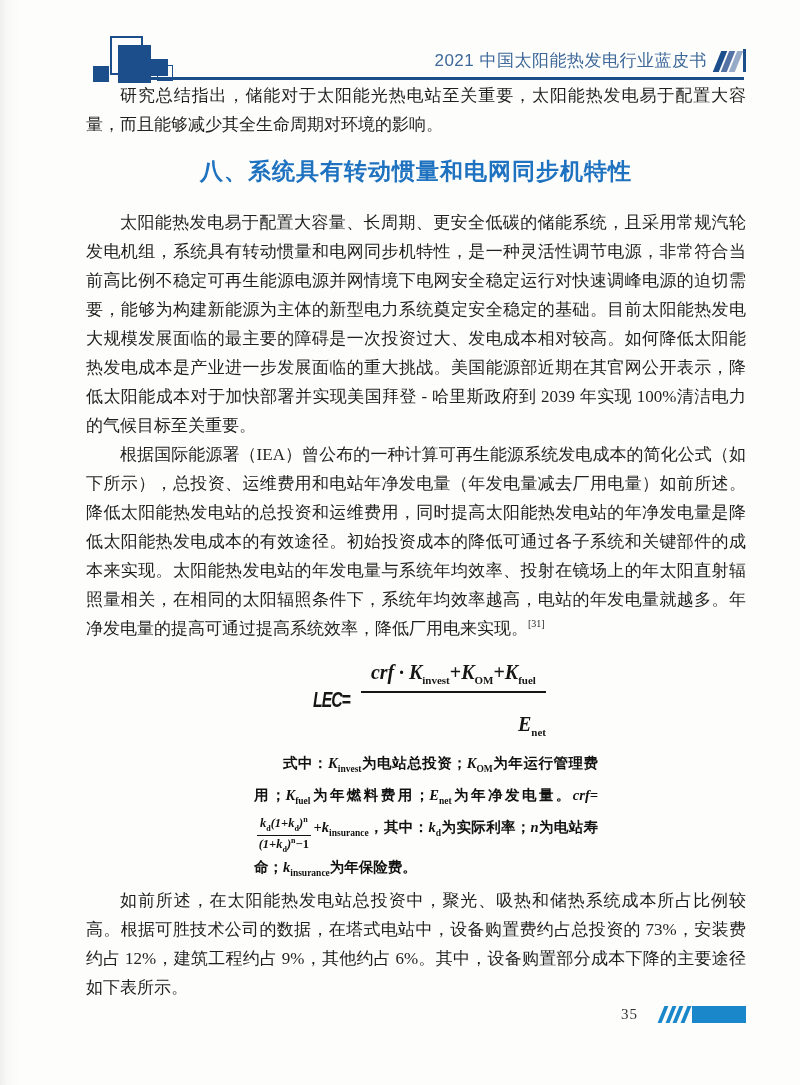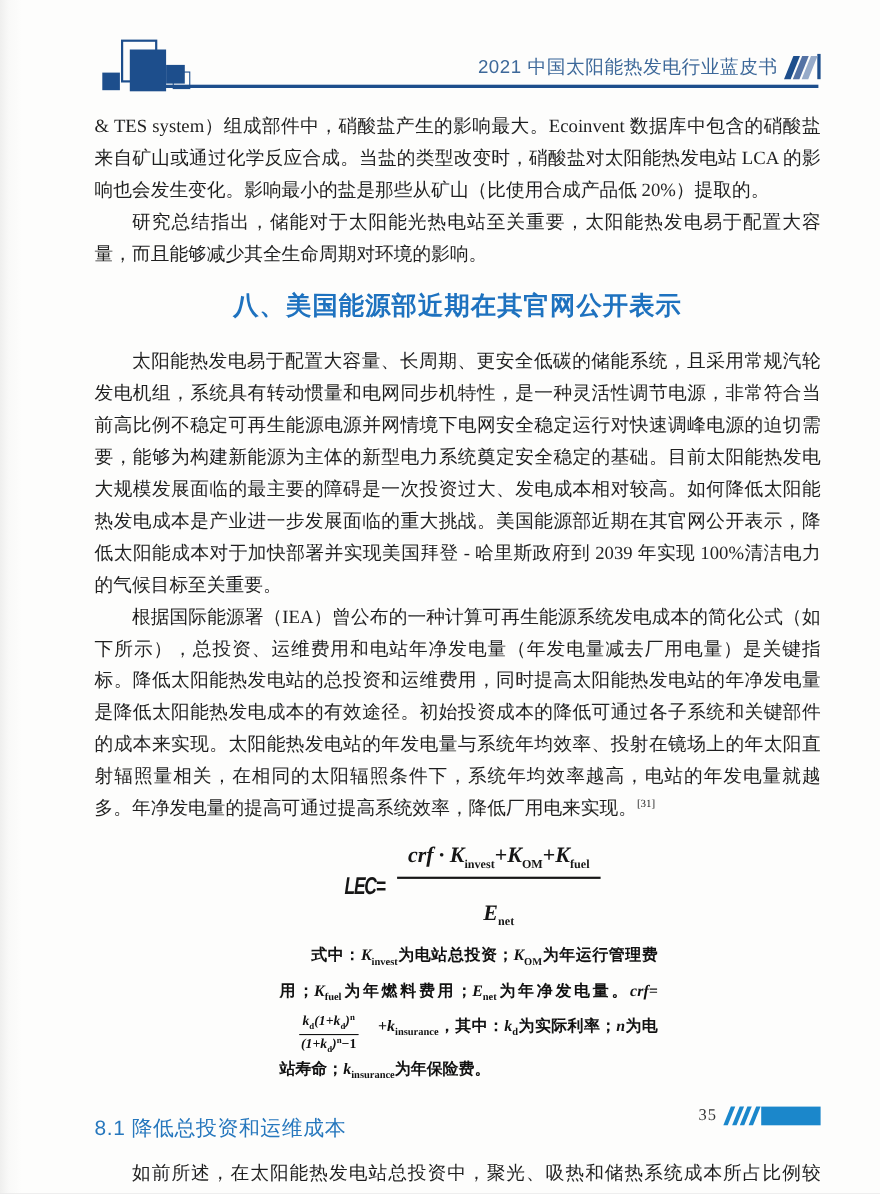--- a/index.html
+++ b/index.html
@@ -50,48 +50,48 @@
   .formula-row{
     width:340px;margin:18px auto 0;transform:translateX(10px);
     display:flex;align-items:center;justify-content:center;
     font-weight:bold;color:#161616;
   }
   .lec{
     display:inline-block;font-family:"Liberation Sans","DejaVu Sans",sans-serif;
     font-style:italic;font-weight:bold;font-size:22px;letter-spacing:-1.5px;
     transform:scaleX(0.72);margin-right:4px;
   }
-  .frac{display:inline-block;text-align:center;vertical-align:middle;}
+  .frac{display:inline-block;text-align:right;vertical-align:middle;}
   .frac .num{display:block;border-bottom:2px solid #161616;padding:0 10px 5px;font-size:20px;}
   .frac .den{display:block;padding-top:20px;font-size:20px;}
   .frac i,.formula-row i{font-style:italic;font-family:"Liberation Serif",serif;}
   .frac sub{font-size:11px;font-style:normal;}
   .dot{padding:0 4px;}
   
   .notes{
     width:344px;margin:12px auto 0;transform:translateX(10px);
     font-size:14.5px;line-height:26px;font-weight:bold;color:#111;
     text-align:justify;text-indent:2em;
   }
   .notes i.v{font-style:italic;}
   .notes sub{font-size:9.5px;}
   .notes sup{font-size:9px;}
-  .ifrac{display:inline-block;vertical-align:-1.1em;text-align:center;line-height:1.25;margin:0 18px;text-indent:0;}
+  .ifrac{display:inline-block;vertical-align:-1.1em;text-align:center;line-height:1.25;margin:0 3px;text-indent:0;}
   .ifrac .inum,.ifrac .iden{display:block;font-size:12.5px;}
   .ifrac .inum{border-bottom:1.5px solid #111;padding:0 3px 1px;}
   .ifrac sub{font-size:8px;}
   .ifrac sup{font-size:8px;}
   
   h2.subsection{
     margin:22px 0 13px;
     font-family:"Liberation Sans","DejaVu Sans",sans-serif;
     font-size:19px;font-weight:500;color:#2677bd;letter-spacing:0.5px;
   }
   
-  .footer{position:absolute;top:1006px;right:54px;display:flex;align-items:center;gap:9px;}
+  .footer{position:absolute;top:1006px;right:54px;display:flex;align-items:center;gap:23px;}
   .pageno{font-size:15px;color:#333;letter-spacing:1px;}
   .footer-deco{display:flex;align-items:center;}
   .fstripe{display:inline-block;width:4px;height:17px;background:#1b87cb;transform:skewX(-22deg);margin-right:3.5px;}
   .fbar{display:inline-block;width:54px;height:17px;background:#1b87cb;margin-left:1px;}
 </style>
 </head>
 <body>
 
 <div class="page">
 
@@ -109,40 +109,38 @@
       <span class="slashes">
         <span class="sl s1"></span>
         <span class="sl s2"></span>
         <span class="sl s3"></span>
         <span class="slbar"></span>
       </span>
     </div>
   </div>
 
   <div class="main">
-    <p class="body first">&amp; TES system）组成部件中，硝酸盐产生的影响最大。Ecoinvent 数据库中包含的硝酸盐来自矿山或通过化学反应合成。当盐的类型改变时，硝酸盐对太阳能热发电站 LCA 的影响也会发生变化。影响最小的盐是那些从矿山（比使用合成产品低 20%）提取的。</p>
     <p class="body">研究总结指出，储能对于太阳能光热电站至关重要，太阳能热发电易于配置大容量，而且能够减少其全生命周期对环境的影响。</p>
 
-    <h1 class="section">八、美国能源部近期在其官网公开表示</h1>
+    <h1 class="section">八、系统具有转动惯量和电网同步机特性</h1>
 
     <p class="body">太阳能热发电易于配置大容量、长周期、更安全低碳的储能系统，且采用常规汽轮发电机组，系统具有转动惯量和电网同步机特性，是一种灵活性调节电源，非常符合当前高比例不稳定可再生能源电源并网情境下电网安全稳定运行对快速调峰电源的迫切需要，能够为构建新能源为主体的新型电力系统奠定安全稳定的基础。目前太阳能热发电大规模发展面临的最主要的障碍是一次投资过大、发电成本相对较高。如何降低太阳能热发电成本是产业进一步发展面临的重大挑战。美国能源部近期在其官网公开表示，降低太阳能成本对于加快部署并实现美国拜登 - 哈里斯政府到 2039 年实现 100%清洁电力的气候目标至关重要。</p>
 
-    <p class="body"><span>根据国际能源署（IEA）曾公布的一种计算可再生能源系统发电成本的简化公式（如下所示），总投资、运维费用和电站年净发电量（年发电量减去厂用电量）是关键指标。降低太阳能热发电站的总投资和运维费用，同时提高太阳能热发电站的年净发电量是降低太阳能热发电成本的有效途径。初始投资成本的降低可通过各子系统和关键部件的成本来实现。太阳能热发电站的年发电量与系统年均效率、投射在镜场上的年太阳直射辐照量相关，在相同的太阳辐照条件下，系统年均效率越高，电站的年发电量就越多。年净发电量的提高可通过提高系统效率，降低厂用电来实现。</span><sup class="ref">[31]</sup></p>
+    <p class="body"><span>根据国际能源署（IEA）曾公布的一种计算可再生能源系统发电成本的简化公式（如下所示），总投资、运维费用和电站年净发电量（年发电量减去厂用电量）如前所述。降低太阳能热发电站的总投资和运维费用，同时提高太阳能热发电站的年净发电量是降低太阳能热发电成本的有效途径。初始投资成本的降低可通过各子系统和关键部件的成本来实现。太阳能热发电站的年发电量与系统年均效率、投射在镜场上的年太阳直射辐照量相关，在相同的太阳辐照条件下，系统年均效率越高，电站的年发电量就越多。年净发电量的提高可通过提高系统效率，降低厂用电来实现。</span><sup class="ref">[31]</sup></p>
 
     <div class="formula-row">
       <span class="lec">LEC=</span>
       <span class="frac">
         <span class="num"><i>crf</i><span class="dot">·</span><i>K</i><sub>invest</sub><span>+</span><i>K</i><sub>OM</sub><span>+</span><i>K</i><sub>fuel</sub></span>
         <span class="den"><i>E</i><sub>net</sub></span>
       </span>
     </div>
 
     <p class="notes"><span>式中：</span><i class="v">K</i><sub>invest</sub><span>为电站总投资；</span><i class="v">K</i><sub>OM</sub><span>为年运行管理费用；</span><i class="v">K</i><sub>fuel</sub><span>为年燃料费用；</span><i class="v">E</i><sub>net</sub><span>为年净发电量。</span><i class="v">crf=</i><span class="ifrac"><span class="inum"><i class="v">k</i><sub>d</sub><i class="v">(1+k</i><sub>d</sub><i class="v">)</i><sup>n</sup></span><span class="iden"><i class="v">(1+k</i><sub>d</sub><i class="v">)</i><sup>n</sup><span>−1</span></span></span><span>+</span><i class="v">k</i><sub>insurance</sub><span>，其中：</span><i class="v">k</i><sub>d</sub><span>为实际利率；</span><i class="v">n</i><span>为电站寿命；</span><i class="v">k</i><sub>insurance</sub><span>为年保险费。</span></p>
 
-    <h2 class="subsection">8.1 降低总投资和运维成本</h2>
 
     <p class="body">如前所述，在太阳能热发电站总投资中，聚光、吸热和储热系统成本所占比例较高。根据可胜技术公司的数据，在塔式电站中，设备购置费约占总投资的 73%，安装费约占 12%，建筑工程约占 9%，其他约占 6%。其中，设备购置部分成本下降的主要途径如下表所示。</p>
   </div>
 
   <div class="footer">
     <span class="pageno">35</span>
     <span class="footer-deco">
       <span class="fstripe"></span>
       <span class="fstripe"></span>
       <span class="fstripe"></span>

